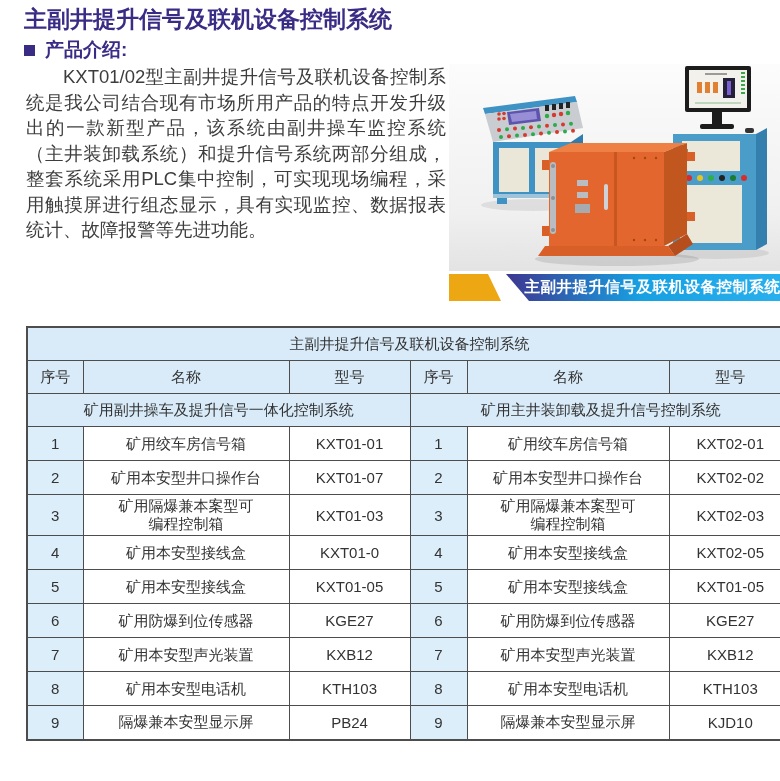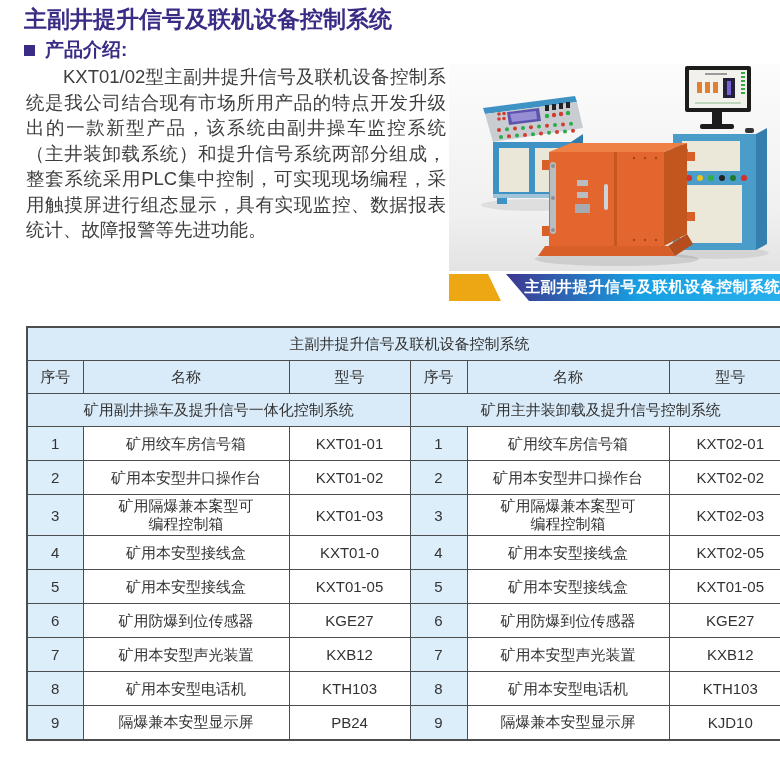--- a/index.html
+++ b/index.html
@@ -230,21 +230,21 @@
           <td class="idx">1</td>
           <td class="name">矿用绞车房信号箱</td>
           <td class="model">KXT01-01</td>
           <td class="idx">1</td>
           <td class="name">矿用绞车房信号箱</td>
           <td class="model">KXT02-01</td>
         </tr>
         <tr>
           <td class="idx">2</td>
           <td class="name">矿用本安型井口操作台</td>
-          <td class="model">KXT01-02</td>
+          <td class="model">KXT01-07</td>
           <td class="idx">2</td>
           <td class="name">矿用本安型井口操作台</td>
           <td class="model">KXT02-02</td>
         </tr>
         <tr>
           <td class="idx">3</td>
           <td class="name">矿用隔爆兼本案型可
 编程控制箱</td>
           <td class="model">KXT01-03</td>
           <td class="idx">3</td>

